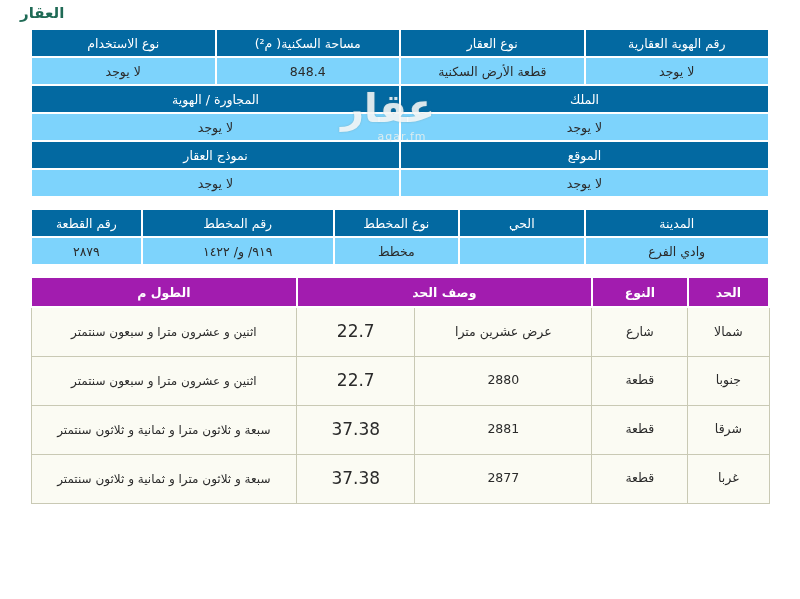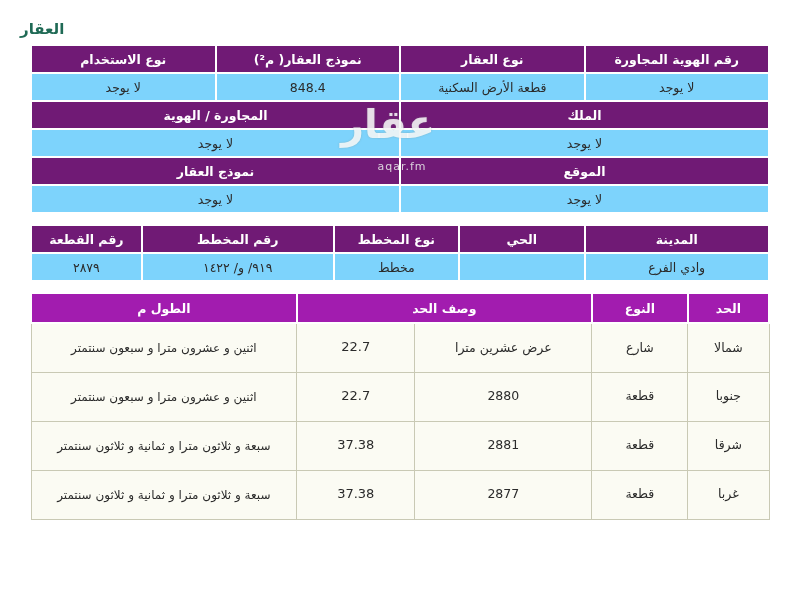--- a/index.html
+++ b/index.html
@@ -24,21 +24,21 @@
     padding: 0;
   }
 
   .doc-title {
     text-align: left;
     direction: rtl;
     font-size: 15px;
     font-weight: bold;
     color: #1f6a55;
     padding: 4px 0 4px 0;
-    margin: 16px 0 2px 0;
+    margin: 0 0 2px 0;
     width: 760px;
     margin-right: 20px;
   }
   .doc-title span { display: inline-block; }
 
   .tbl {
     width: 740px;
     margin: 0 auto 0 auto;
     border-collapse: collapse;
     table-layout: fixed;
@@ -50,23 +50,23 @@
 
   .tbl-info td, .tbl-info th {
     border: 2px solid #ffffff;
     padding: 0;
     height: 28px;
     text-align: center;
     vertical-align: middle;
     font-size: 12.5px;
   }
   .hdr {
-    background: #701a75;
+    background: #0369a1;
     color: #ffffff;
-    font-weight: bold;
+    font-weight: normal;
     font-size: 12.5px;
   }
   .val {
     background: #7dd3fc;
     color: #2b2b2b;
     font-size: 12.5px;
   }
   .val-num {
     font-size: 13px;
     margin-left: 28px;
@@ -94,21 +94,21 @@
     font-size: 12.5px;
     color: #2b2b2b;
     padding: 3px 24px;
     line-height: 1.45;
   }
   .tbl-bounds td.len {
     font-size: 12px;
     line-height: 1.5;
   }
   .tbl-bounds td.num {
-    font-size: 13px;
+    font-size: 17px;
   }
 
   
   .watermark {
     position: absolute;
     top: 88px;
     left: 0;
     width: 776px;
     text-align: center;
     pointer-events: none;
@@ -119,21 +119,21 @@
     font-weight: bold;
     color: rgba(255,255,255,0.82);
     letter-spacing: 2px;
     line-height: 1;
     text-shadow: 0 0 2px rgba(120,140,130,0.45);
   }
   .watermark .wm-sub {
     font-size: 11px;
     color: rgba(235,240,236,0.85);
     letter-spacing: 1px;
-    margin-top: 16px;
+    margin-top: 2px;
     padding-left: 28px;
   }
 </style>
 </head>
 <body>
 
 <div class="page">
 
   <div class="doc-title">
     <span>العقار</span>
@@ -141,23 +141,23 @@
 
   <table class="tbl tbl-info">
     <colgroup>
       <col style="width:25%">
       <col style="width:25%">
       <col style="width:25%">
       <col style="width:25%">
     </colgroup>
     <tbody>
       <tr>
-        <td class="hdr">رقم الهوية المجاورة</td>
+        <td class="hdr">رقم الهوية العقارية</td>
         <td class="hdr">نوع العقار</td>
-        <td class="hdr">نموذج العقار( م²)</td>
+        <td class="hdr">مساحة السكنية( م²)</td>
         <td class="hdr">نوع الاستخدام</td>
       </tr>
       <tr>
         <td class="val">لا يوجد</td>
         <td class="val">قطعة الأرض السكنية</td>
         <td class="val val-num">848.4</td>
         <td class="val">لا يوجد</td>
       </tr>
       <tr>
         <td class="hdr" colspan="2">الملك</td>

